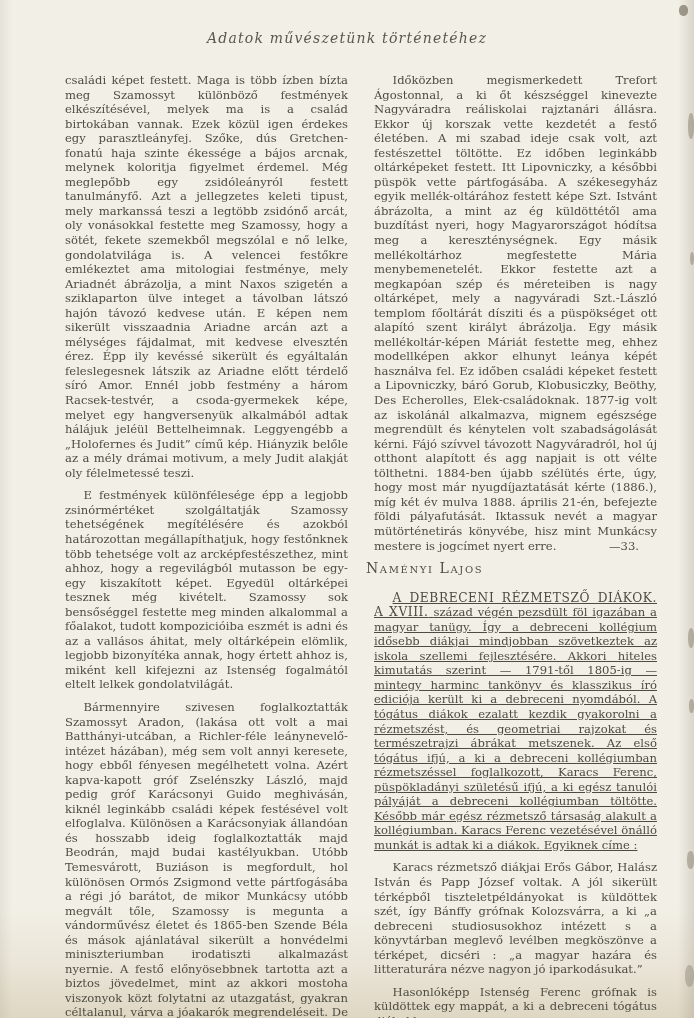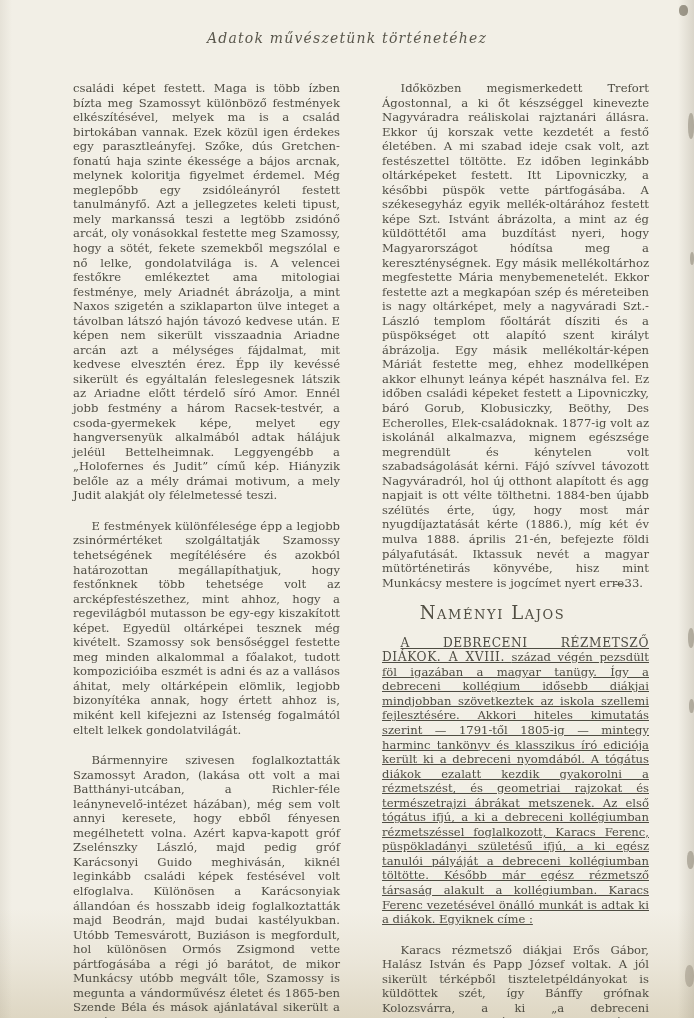--- a/index.html
+++ b/index.html
@@ -38,41 +38,41 @@
   .col {
     flex: 1 1 0;
     min-width: 0;
     font-size: 11.6px;
     line-height: 14.55px;
     text-align: justify;
     hyphens: auto;
     -webkit-hyphens: auto;
   }
   .col p {
-    margin: 16px;
+    margin: 8px;
     text-indent: 1.6em;
   }
   .col p.noindent {
     text-indent: 0;
   }
   .endmark-holder {
     position: relative;
   }
   .end-mark {
     position: absolute;
-    right: 6px;
+    right: 18px;
     bottom: 0;
   }
   .signature {
-    text-align: center;
+    text-align: left;
     padding-right: 46px;
     margin-top: 3px;
     font-variant: small-caps;
     letter-spacing: 1.6px;
-    font-size: 18px;
+    font-size: 14px;
     color: #504d42;
   }
   .lead {
     margin-top: 15px !important;
     text-decoration: underline;
   }
   .caps {
     font-size: 12.2px;
     letter-spacing: 0.6px;
   }

